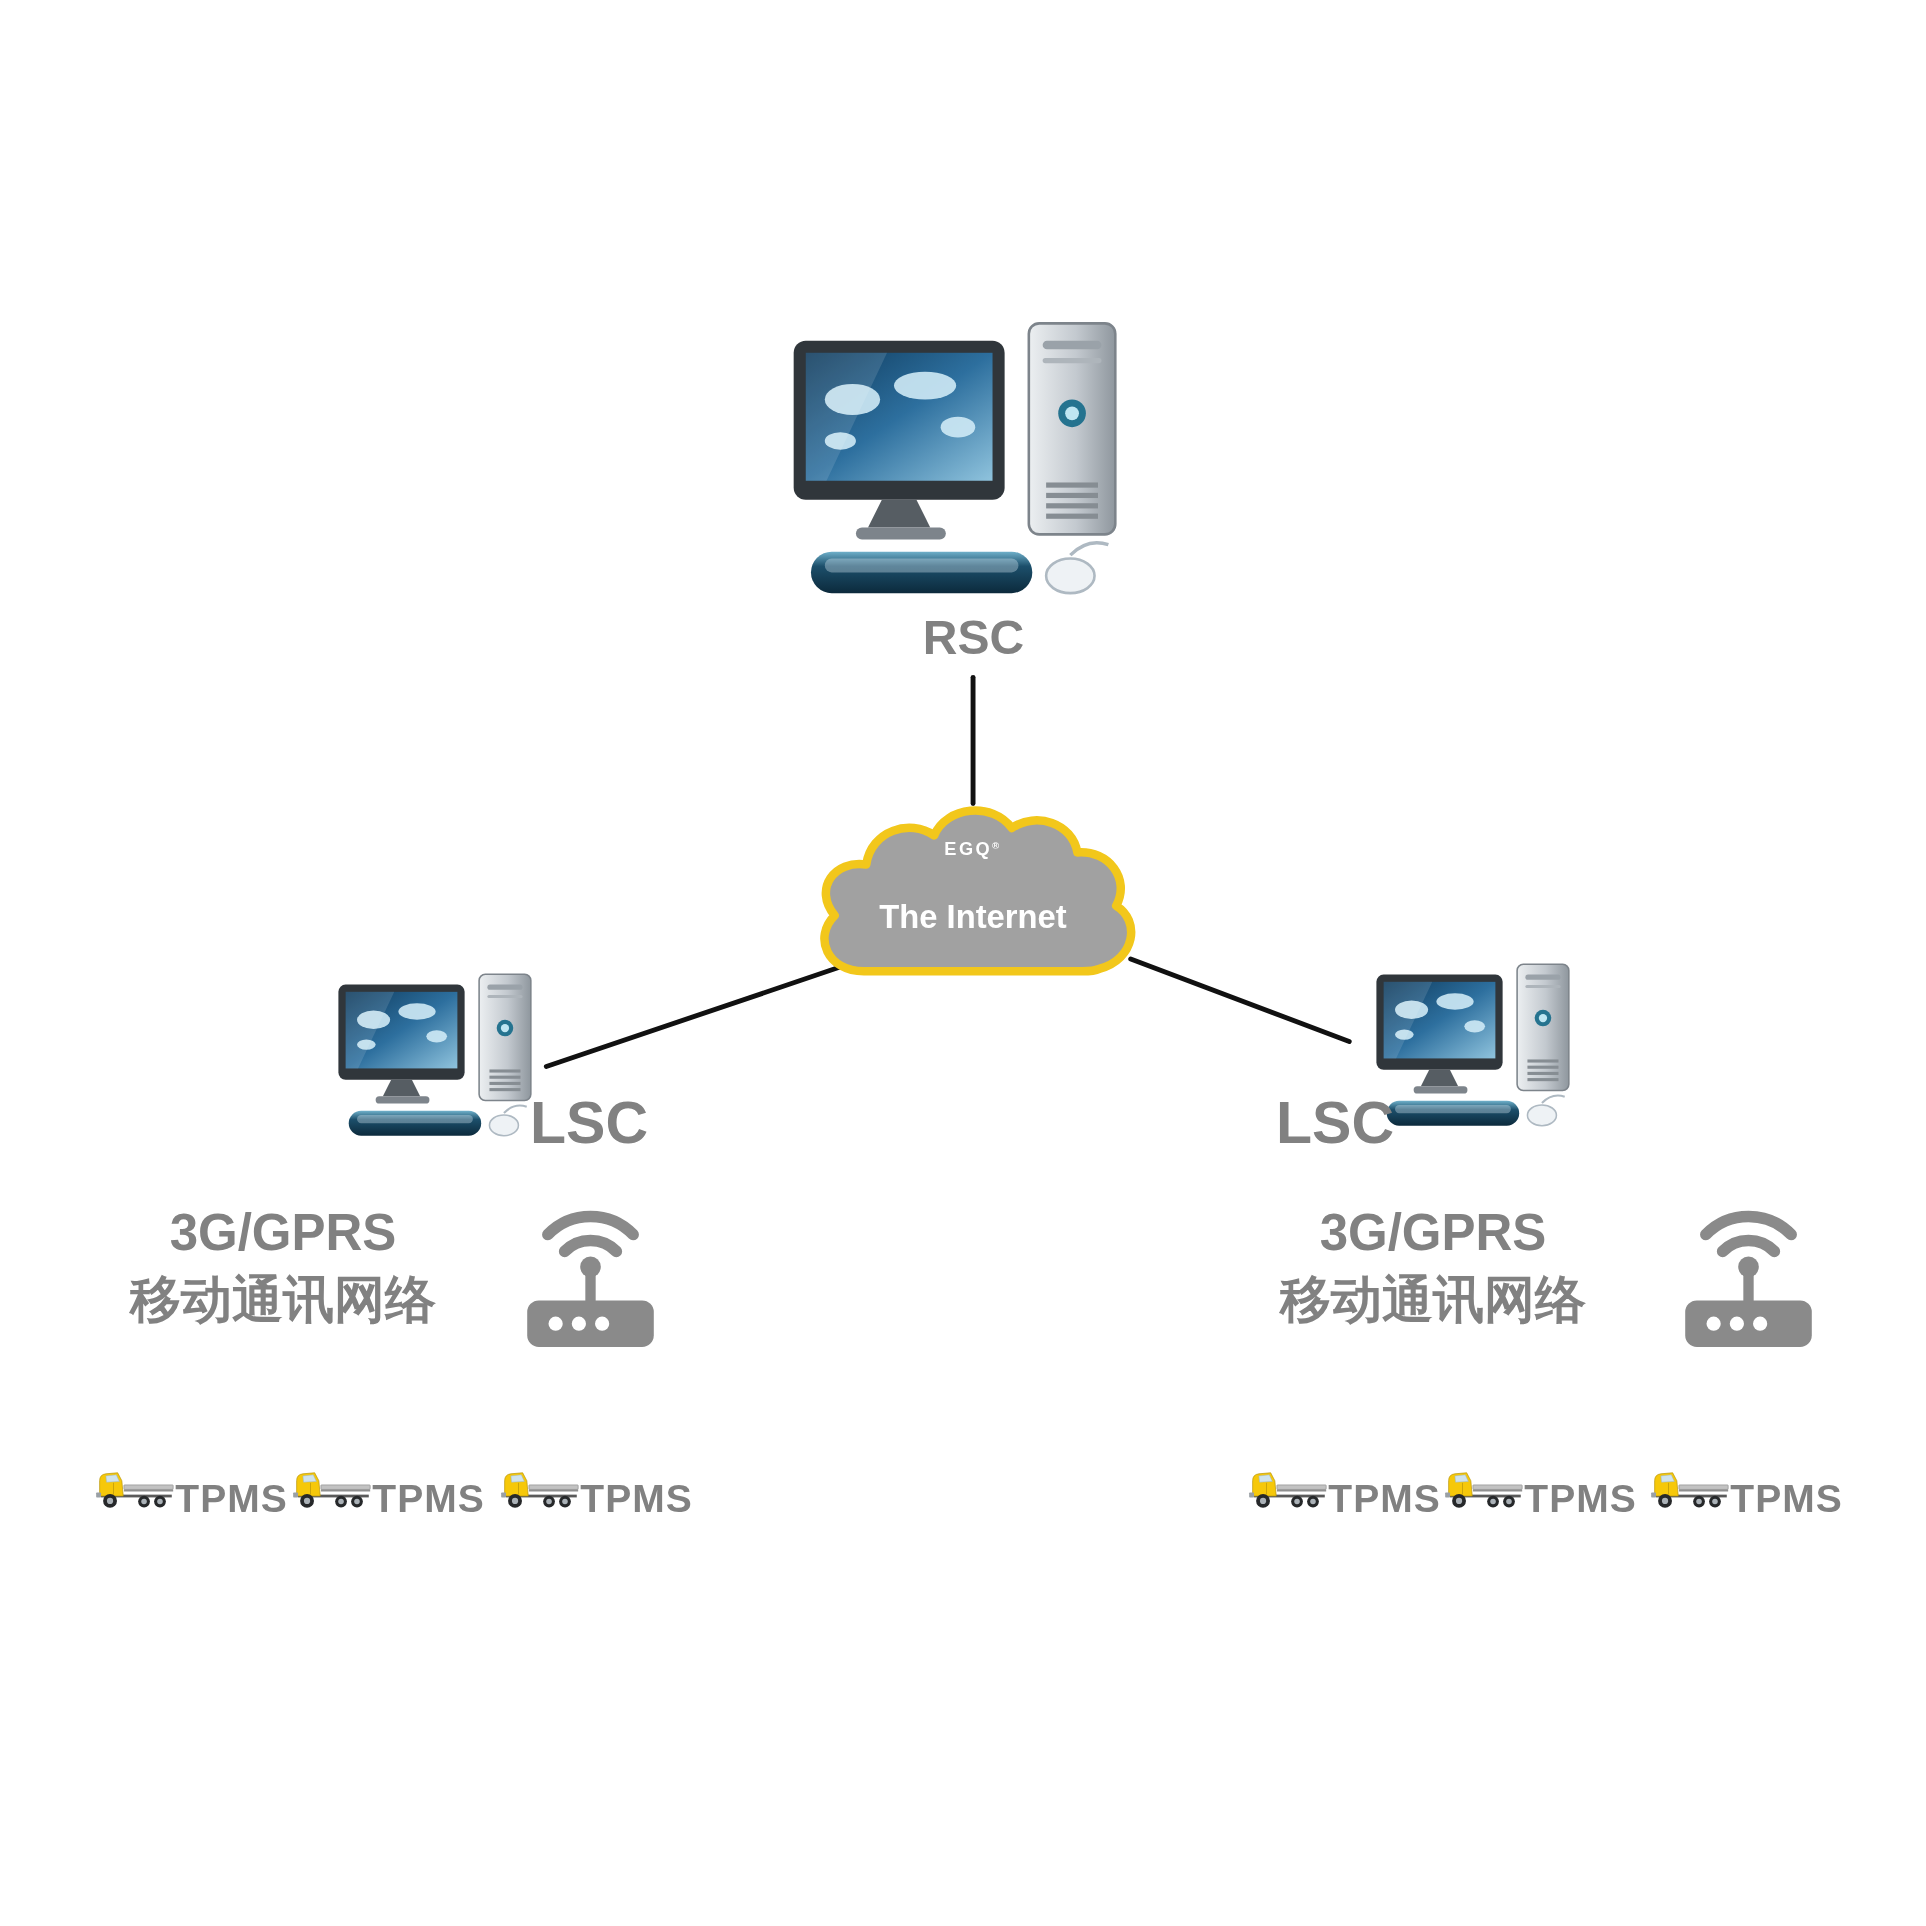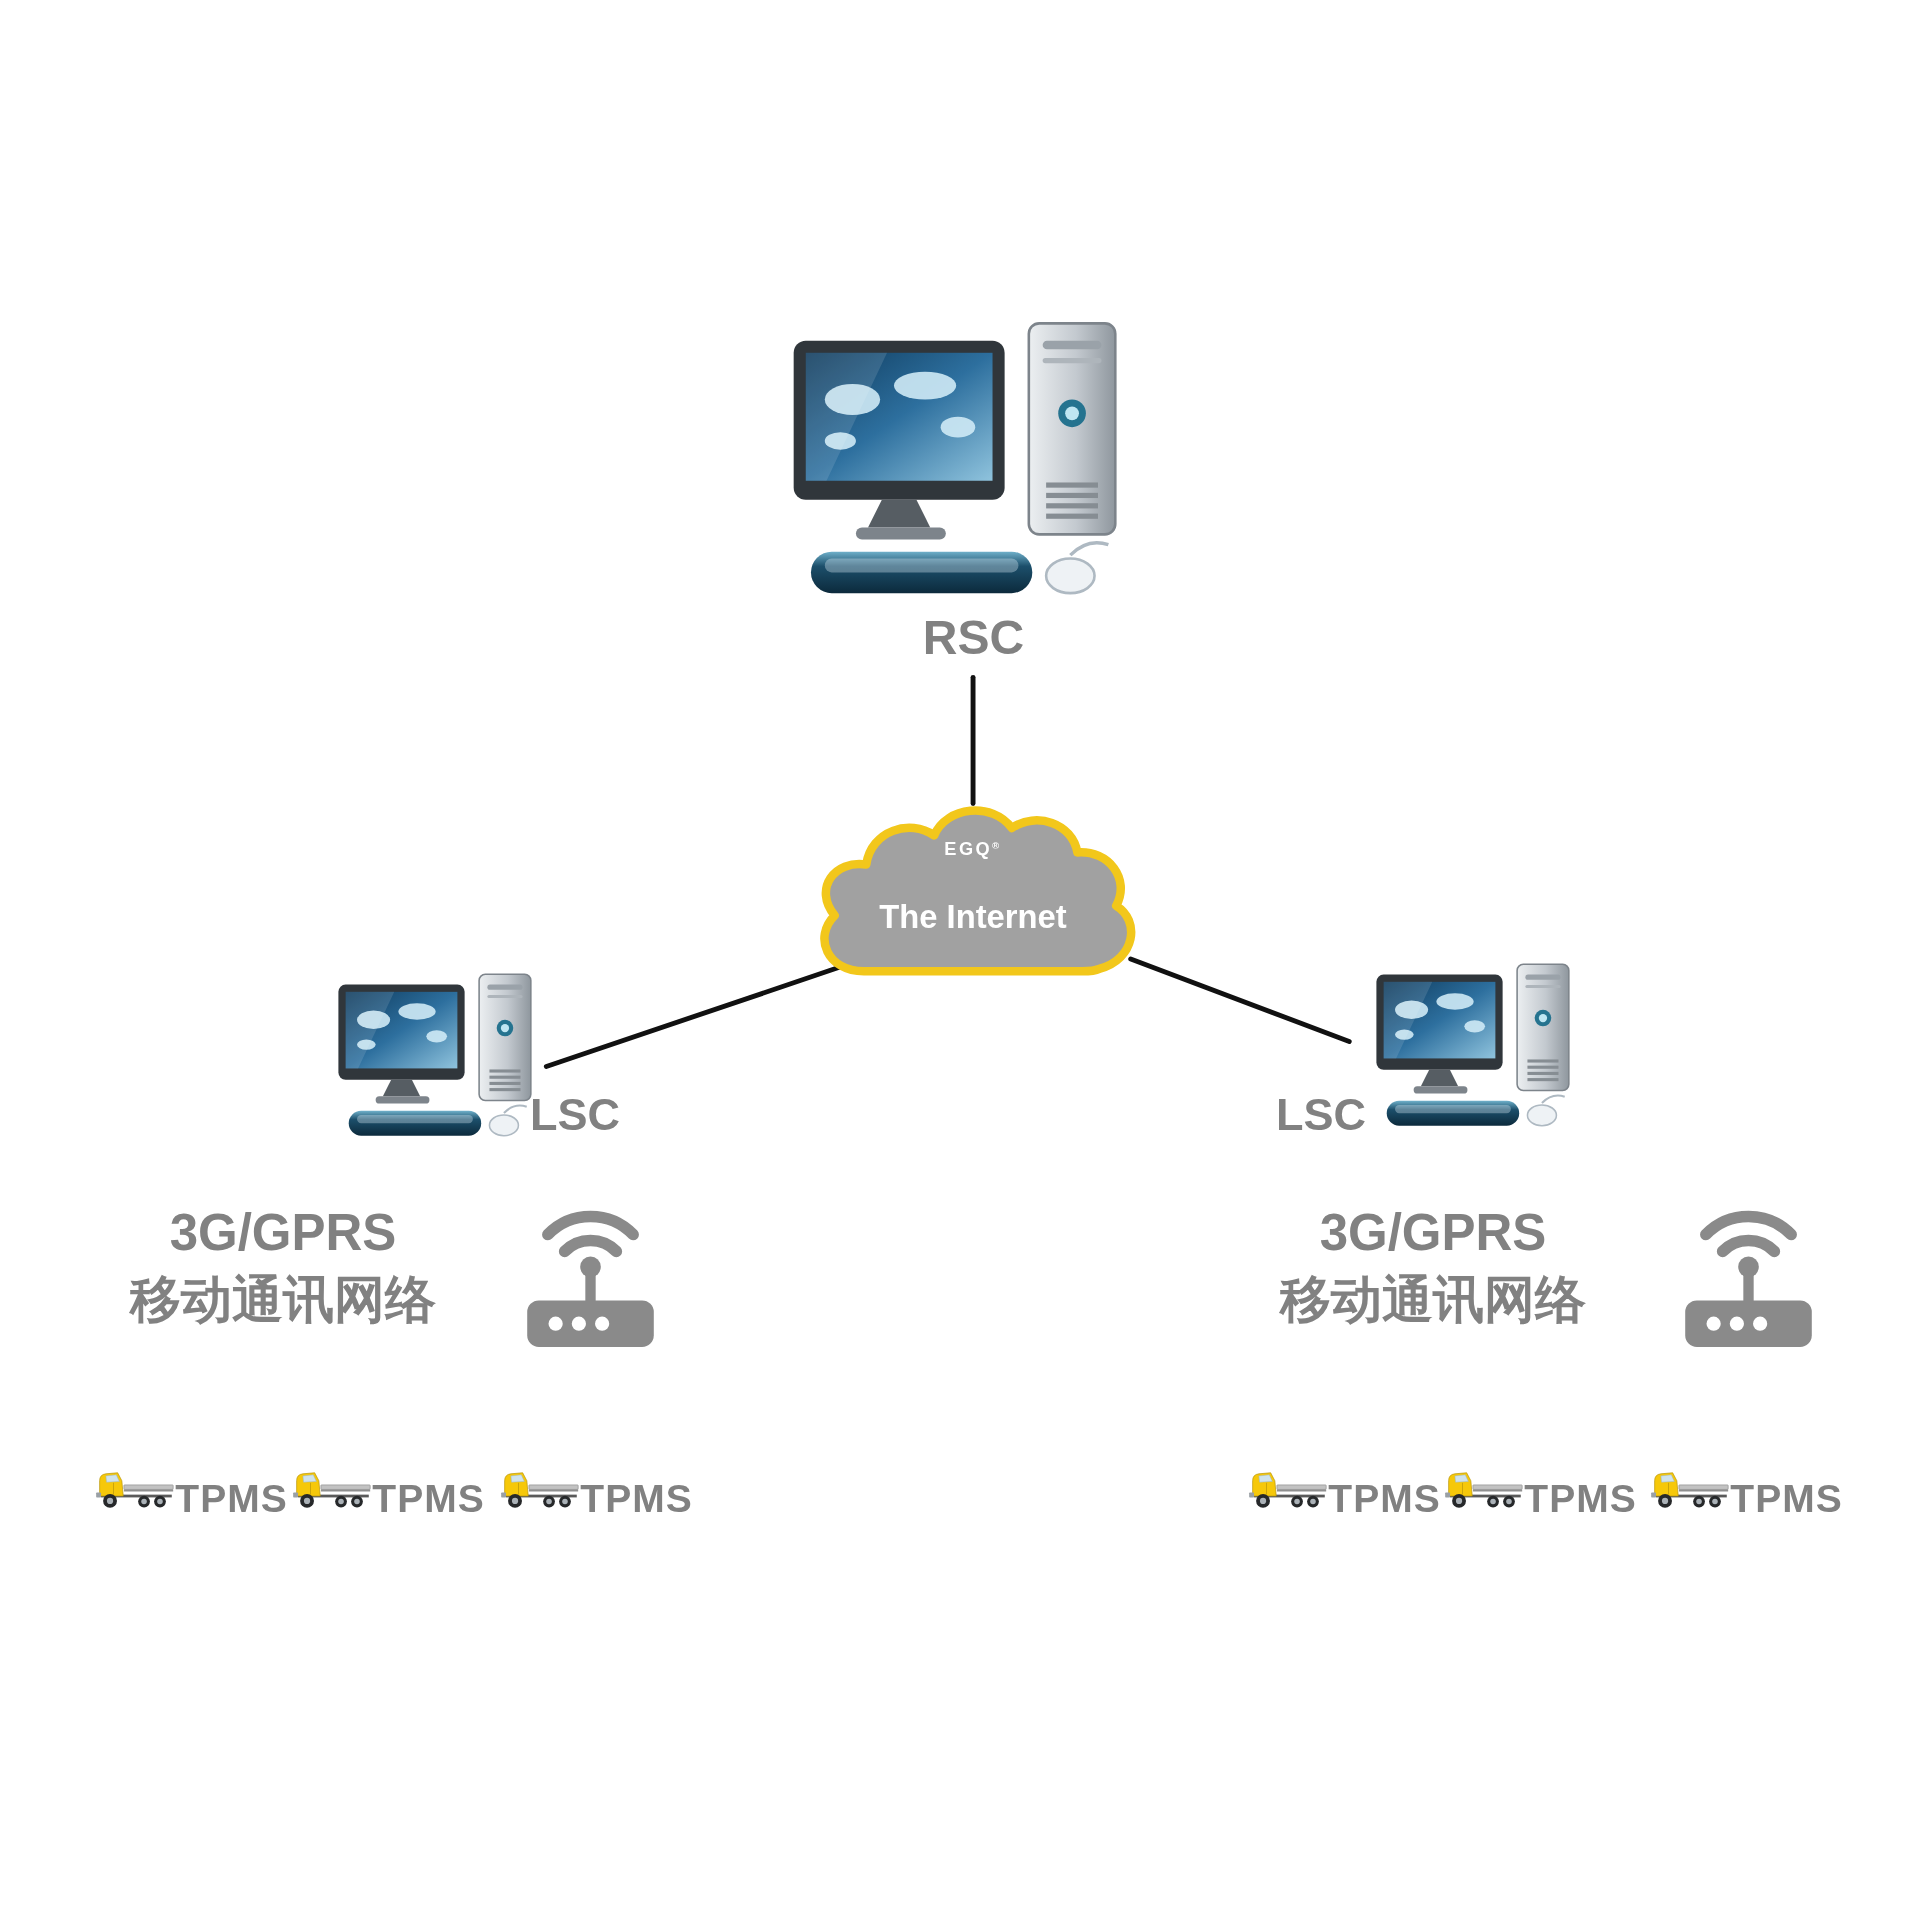--- a/index.html
+++ b/index.html
@@ -6,21 +6,21 @@
   .canvas{
     position:relative;width:1926px;height:1585px;background:#ffffff;
     font-family:"Liberation Sans",sans-serif;overflow:hidden;
   }
   .abs{position:absolute;}
   .label{
     position:absolute;color:var(--label_gray,#818181);font-weight:bold;
     font-family:"Liberation Sans",sans-serif;white-space:nowrap;
   }
   .rsc-label{left:783px;top:610px;width:381px;text-align:center;font-size:48px;}
-  .lsc-label{font-size:45px;}
+  .lsc-label{font-size:59px;}
   .net-label{font-size:51px;line-height:1.32;text-align:center;}
   .truck-col{
     position:absolute;width:196px;display:flex;flex-direction:row;align-items:center;
   }
   .tpms-label{
     margin-top:24.5px;color:var(--label_gray,#818181);font-weight:bold;font-size:39px;
     letter-spacing:1.1px;
   }
   .connectors{position:absolute;left:0;top:0;}
   .connectors line{stroke:var(--line_black,#111111);stroke-width:9;stroke-linecap:round;}

